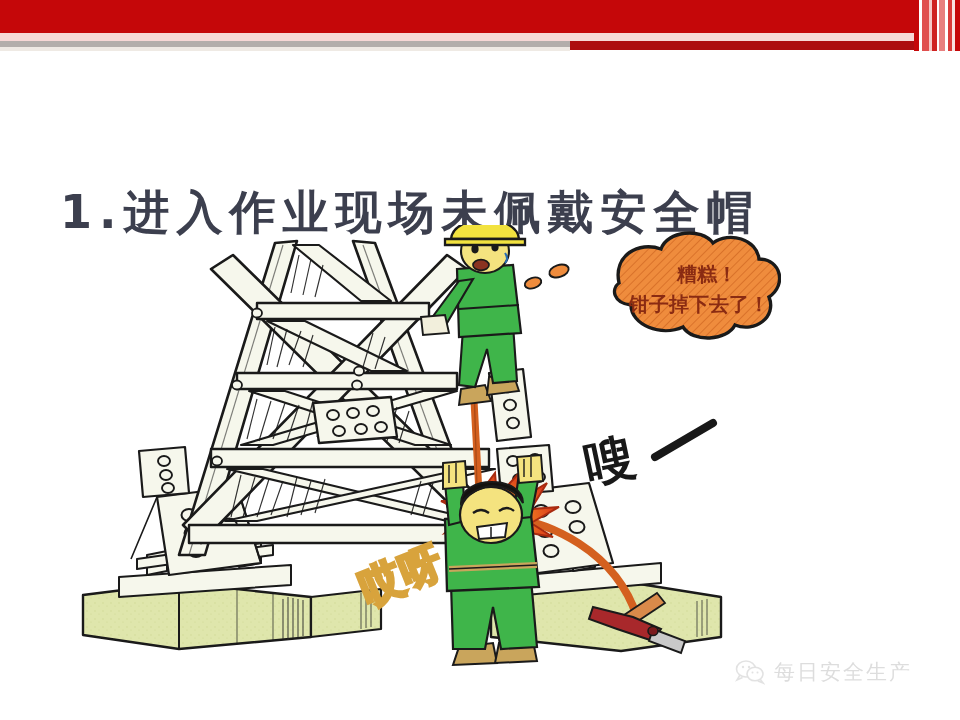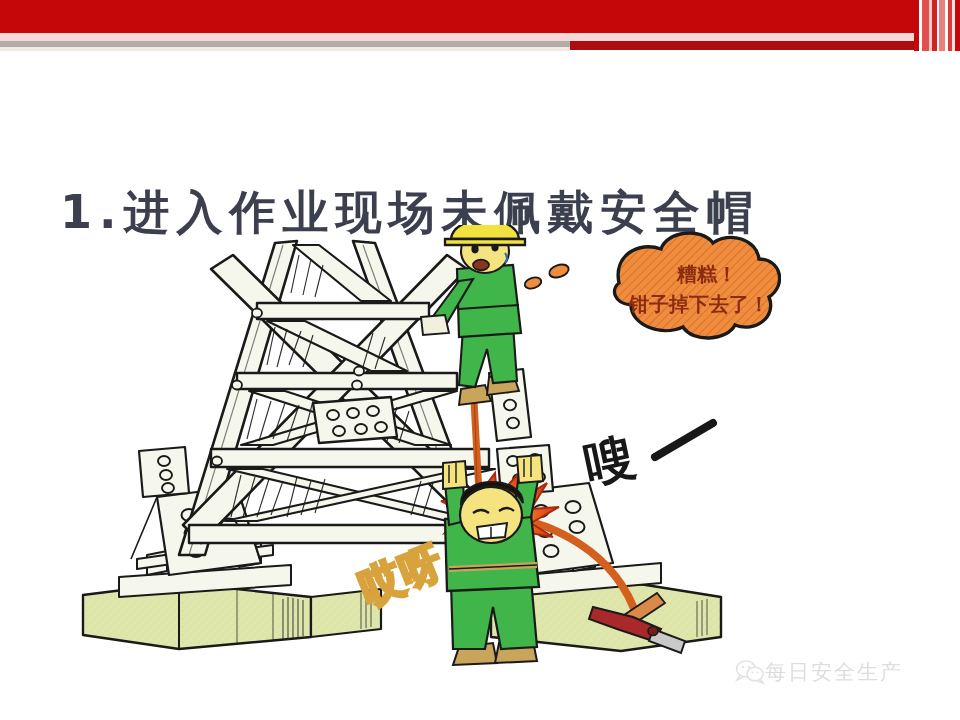--- a/index.html
+++ b/index.html
@@ -53,21 +53,21 @@
     margin-top:44px;
   }
 
   
   .illus { position:absolute; left:61px; top:225px; width:720px; height:460px; }
   .illus svg { display:block; }
 
   
   .watermark {
     position:absolute; left:735px; top:658px;
-    display:flex; align-items:center; 
+    display:flex; align-items:center; gap:9px;
     opacity:.5;
   }
   .wm-text {
     font-size:21px; color:#bcbcbc; letter-spacing:2px;
     font-family:"DejaVu Sans", sans-serif;
   }
   .wm-icon { width:30px; height:26px; display:block; }
 </style>
 </head>
 <body>

